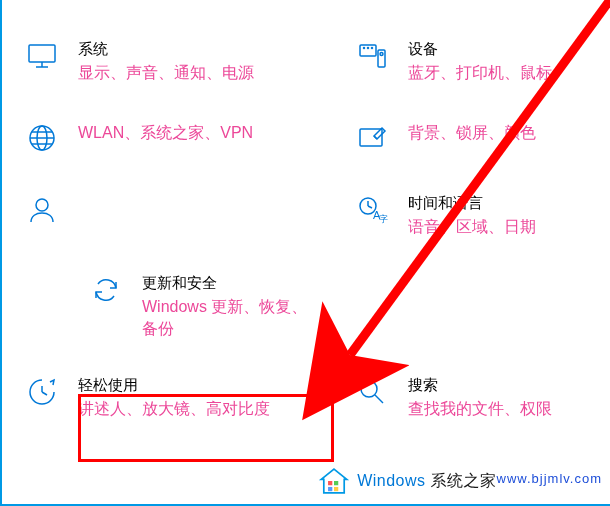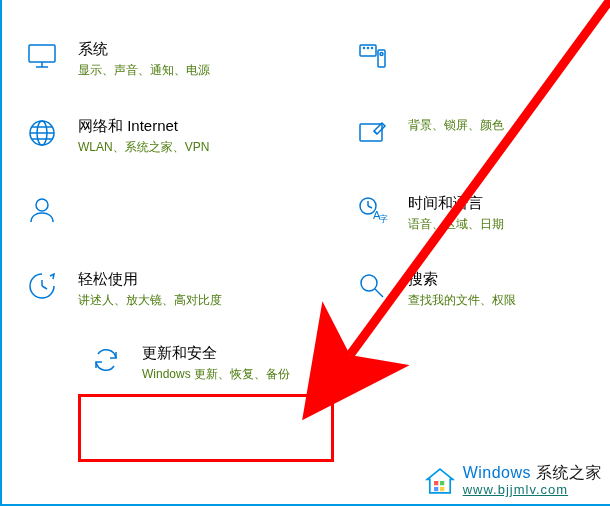--- a/index.html
+++ b/index.html
@@ -42,22 +42,22 @@
     }
     .icon-wrap svg { width: 32px; height: 32px; }
     .text-wrap { display: flex; flex-direction: column; padding-top: 2px; }
     .item-title {
       font-size: 15px;
       color: #000;
       margin-bottom: 3px;
       font-weight: 400;
     }
     .item-desc {
-      font-size: 12px;
-      color: #4d7c0f;
+      font-size: 16px;
+      color: #ec4899;
       line-height: 1.4;
     }
     .highlight-box {
       position: absolute;
       border: 3px solid #ff0000;
       left: 76px;
       top: 394px;
       width: 256px;
       height: 68px;
       pointer-events: none;
@@ -79,24 +79,24 @@
       display: flex;
       align-items: center;
       font-size: 13px;
       z-index: 3;
     }
     .wm-house {
       width: 34px;
       height: 34px;
       margin-right: 6px;
     }
-    .wm-text { display: flex; flex-direction: column; line-height: 1.2; }
+    .wm-text { display: flex; flex-direction: row; line-height: 1.2; }
     .wm-title { font-size: 16px; color: #1a1a1a; font-weight: 500; letter-spacing: 0.5px; }
     .wm-title .win { color: #0078d7; }
-    .wm-url { font-size: 13px; color: #0f766e; letter-spacing: 1px; text-decoration: underline; }
+    .wm-url { font-size: 13px; color: #1d4ed8; letter-spacing: 1px; }
     .last-item { padding-left: 86px; padding-top: 15px; padding-bottom: 15px; }
     .icon-stroke { stroke: #0078d7; stroke-width: 1.5; fill: none; }
   </style>
 </head>
 <body>
 
 <div class="settings-container">
 
   <div class="settings-row">
     <div class="settings-item col-left">
@@ -116,36 +116,39 @@
       <div class="icon-wrap">
         <svg viewBox="0 0 32 32">
             <rect x="4" y="5" width="16" height="11" rx="1" class="icon-stroke"></rect>
             <rect x="22" y="10" width="7" height="17" rx="1" class="icon-stroke"></rect>
             <circle cx="8" cy="8" r="0.5" class="icon-stroke"></circle>
             <circle cx="12" cy="8" r="0.5" class="icon-stroke"></circle>
             <circle cx="16" cy="8" r="0.5" class="icon-stroke"></circle>
             <circle cx="25.5" cy="14" r="1.5" class="icon-stroke"></circle>
           </svg>
       </div>
+      <div class="text-wrap">
+        <div class="item-title">设备</div>
+        <div class="item-desc">蓝牙、打印机、鼠标</div>
+      </div>
     </div>
   </div>
 
   <div class="settings-row">
     <div class="settings-item col-left">
       <div class="icon-wrap">
         <svg viewBox="0 0 32 32">
             <circle cx="16" cy="16" r="12" class="icon-stroke"></circle>
             <ellipse cx="16" cy="16" rx="5" ry="12" class="icon-stroke"></ellipse>
             <line x1="4" y1="16" x2="28" y2="16" class="icon-stroke"></line>
             <line x1="6" y1="10" x2="26" y2="10" class="icon-stroke"></line>
             <line x1="6" y1="22" x2="26" y2="22" class="icon-stroke"></line>
           </svg>
       </div>
       <div class="text-wrap">
-        <div class="item-title">网络和 Internet</div>
         <div class="item-desc">WLAN、系统之家、VPN</div>
       </div>
     </div>
     <div class="settings-item col-right">
       <div class="icon-wrap">
         <svg viewBox="0 0 32 32">
             <rect x="4" y="7" width="22" height="17" rx="1" class="icon-stroke"></rect>
             <path d="M18 14 L26 6 L29 9 L21 17 Z" class="icon-stroke"></path>
             <line x1="18" y1="14" x2="21" y2="17" class="icon-stroke"></line>
           </svg>
@@ -176,20 +179,37 @@
           </svg>
       </div>
       <div class="text-wrap">
         <div class="item-title">时间和语言</div>
         <div class="item-desc">语音、区域、日期</div>
       </div>
     </div>
   </div>
 
   <div class="settings-row">
+    <div class="settings-item col-left last-item">
+      <div class="icon-wrap">
+        <svg viewBox="0 0 32 32">
+            <path d="M8 10 A10 10 0 0 1 26 14" class="icon-stroke"></path>
+            <path d="M24 22 A10 10 0 0 1 6 18" class="icon-stroke"></path>
+            <path d="M26 8 L26 14 L20 14" class="icon-stroke"></path>
+            <path d="M6 24 L6 18 L12 18" class="icon-stroke"></path>
+          </svg>
+      </div>
+      <div class="text-wrap">
+        <div class="item-title">更新和安全</div>
+        <div class="item-desc">Windows 更新、恢复、备份</div>
+      </div>
+    </div>
+  </div>
+
+  <div class="settings-row">
     <div class="settings-item col-left">
       <div class="icon-wrap">
         <svg viewBox="0 0 32 32">
             <path d="M16 4 A12 12 0 1 0 28 16" class="icon-stroke"></path>
             <path d="M24 6 L28 4 L27 9" class="icon-stroke" fill="#0078d7"></path>
             <line x1="16" y1="10" x2="16" y2="16" class="icon-stroke"></line>
             <line x1="16" y1="16" x2="21" y2="19" class="icon-stroke"></line>
           </svg>
       </div>
       <div class="text-wrap">
@@ -200,37 +220,20 @@
     <div class="settings-item col-right">
       <div class="icon-wrap">
         <svg viewBox="0 0 32 32">
             <circle cx="13" cy="13" r="8" class="icon-stroke"></circle>
             <line x1="19" y1="19" x2="27" y2="27" class="icon-stroke"></line>
           </svg>
       </div>
       <div class="text-wrap">
         <div class="item-title">搜索</div>
         <div class="item-desc">查找我的文件、权限</div>
-      </div>
-    </div>
-  </div>
-
-  <div class="settings-row">
-    <div class="settings-item col-left last-item">
-      <div class="icon-wrap">
-        <svg viewBox="0 0 32 32">
-            <path d="M8 10 A10 10 0 0 1 26 14" class="icon-stroke"></path>
-            <path d="M24 22 A10 10 0 0 1 6 18" class="icon-stroke"></path>
-            <path d="M26 8 L26 14 L20 14" class="icon-stroke"></path>
-            <path d="M6 24 L6 18 L12 18" class="icon-stroke"></path>
-          </svg>
-      </div>
-      <div class="text-wrap">
-        <div class="item-title">更新和安全</div>
-        <div class="item-desc">Windows 更新、恢复、备份</div>
       </div>
     </div>
   </div>
 
 </div>
 
 <div class="highlight-box"></div>
 
 <svg class="arrow" viewBox="0 0 610 506">
   <defs>

